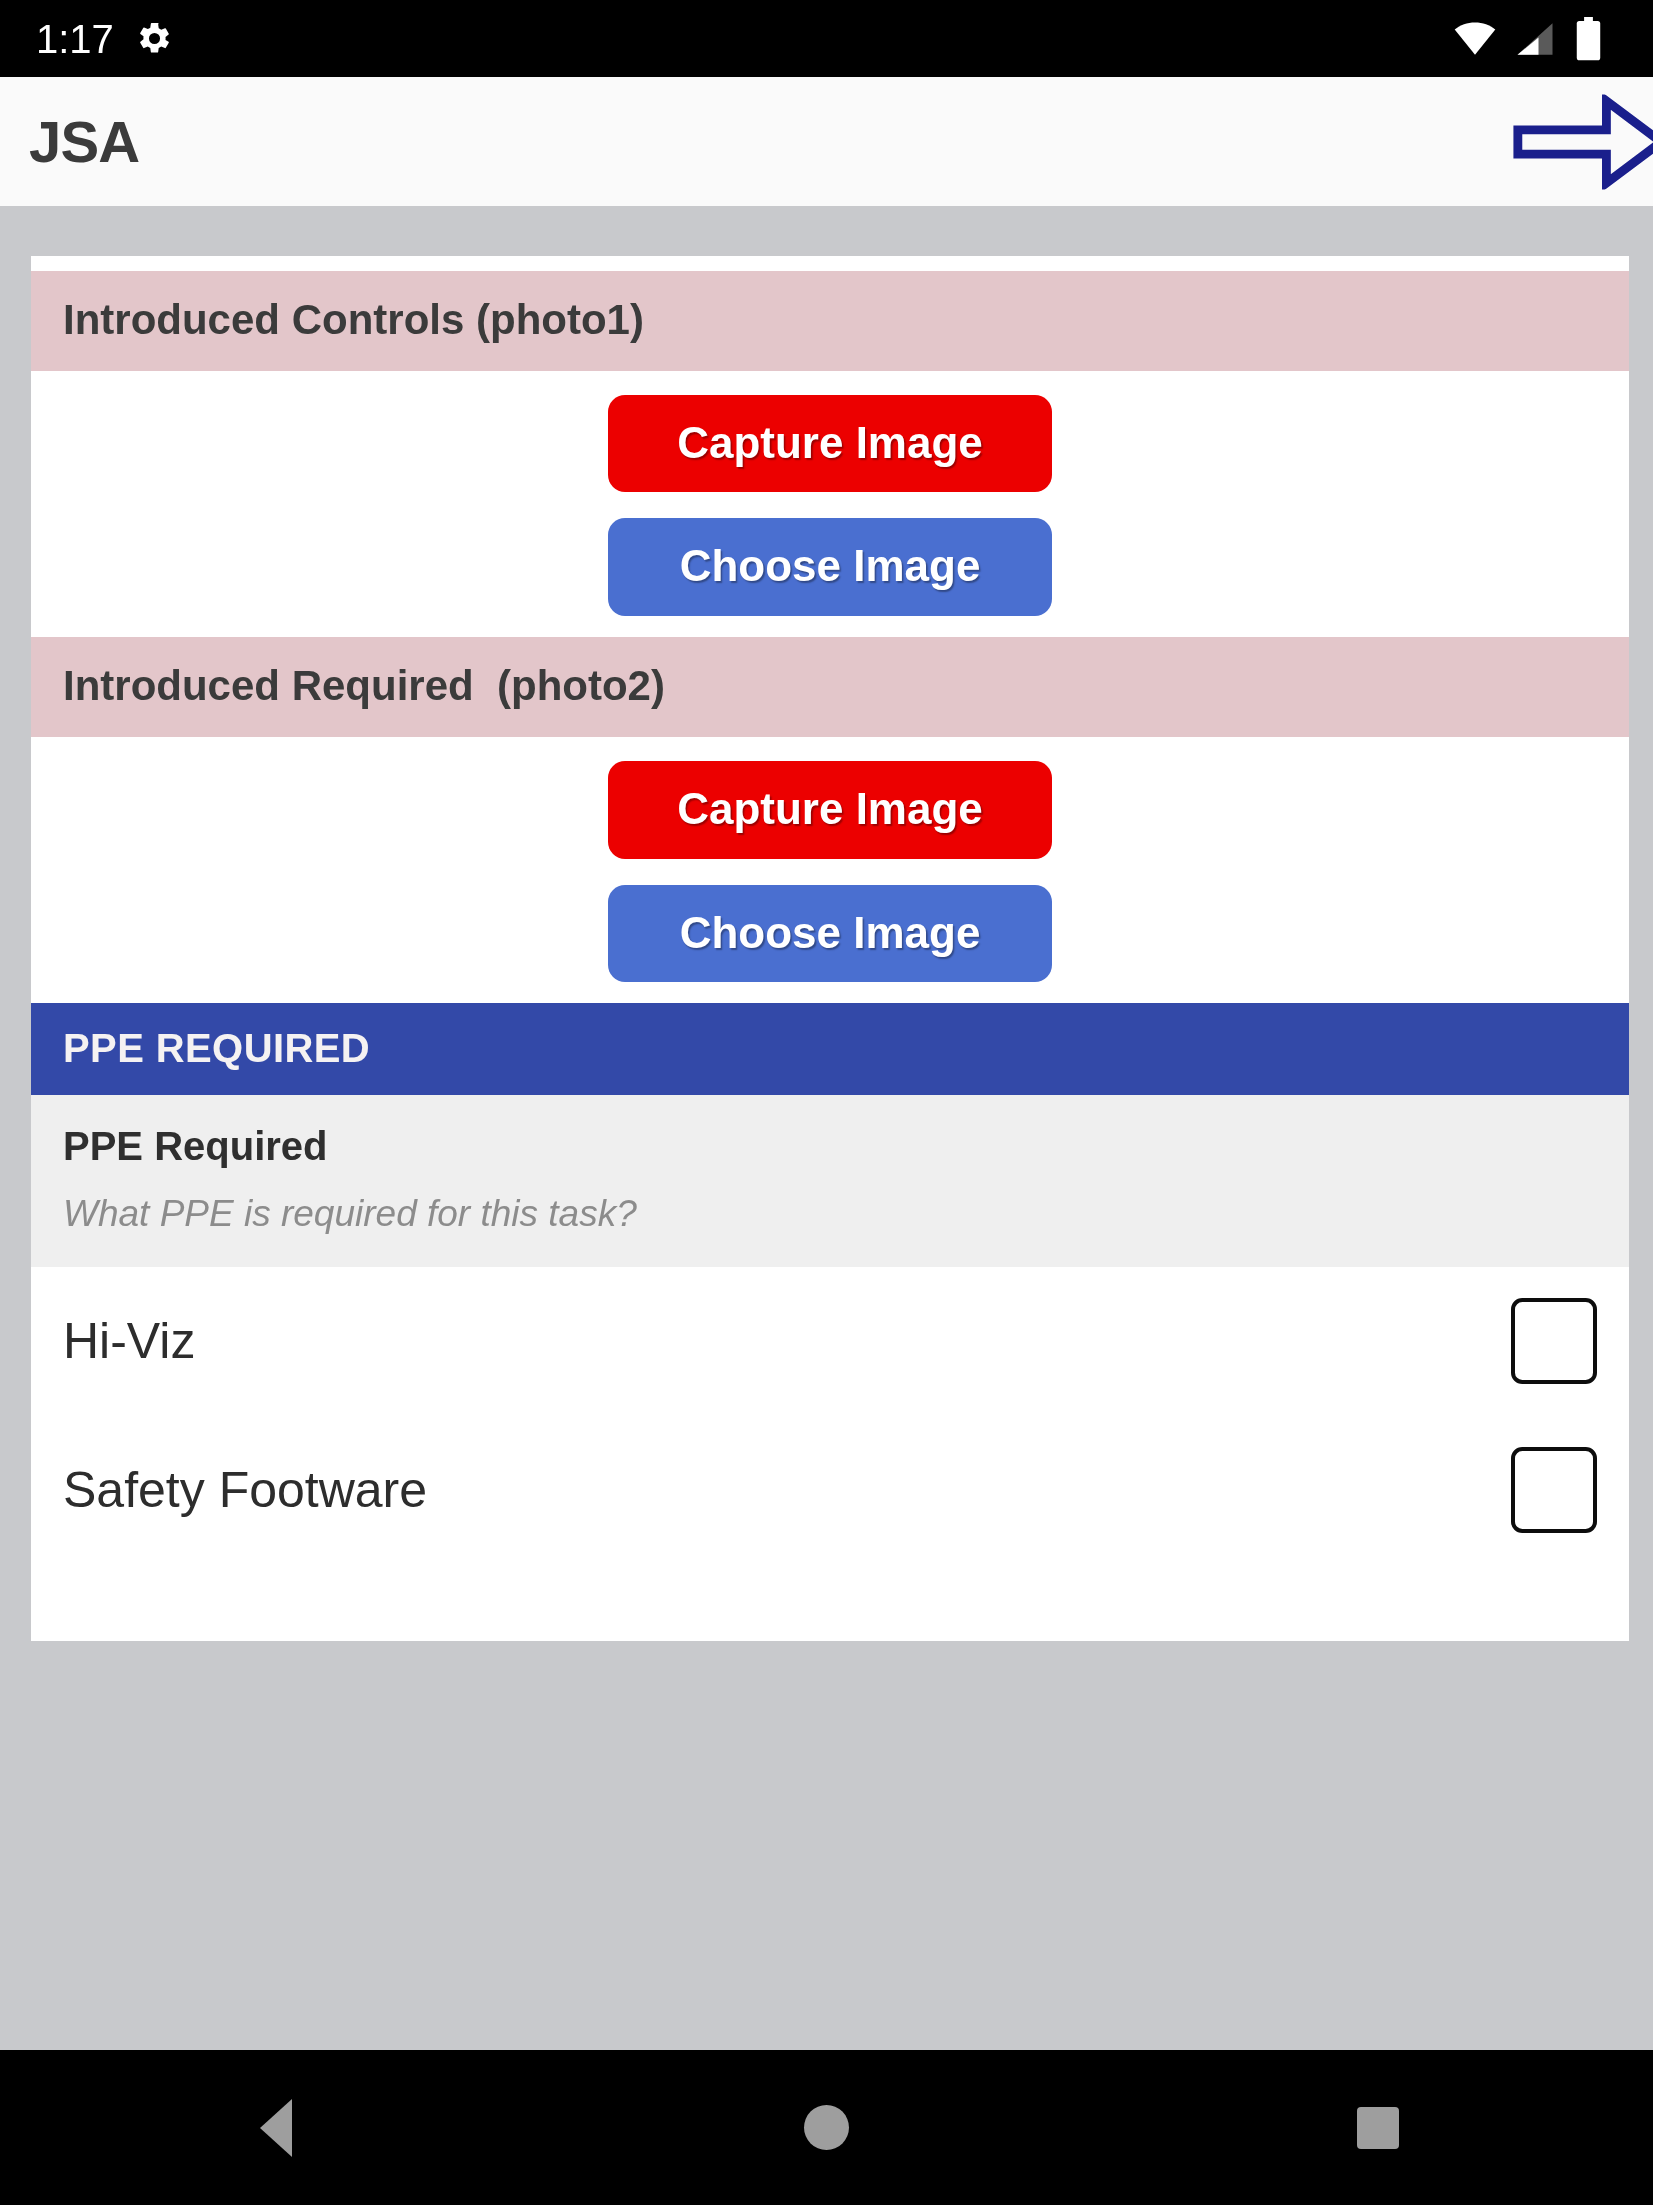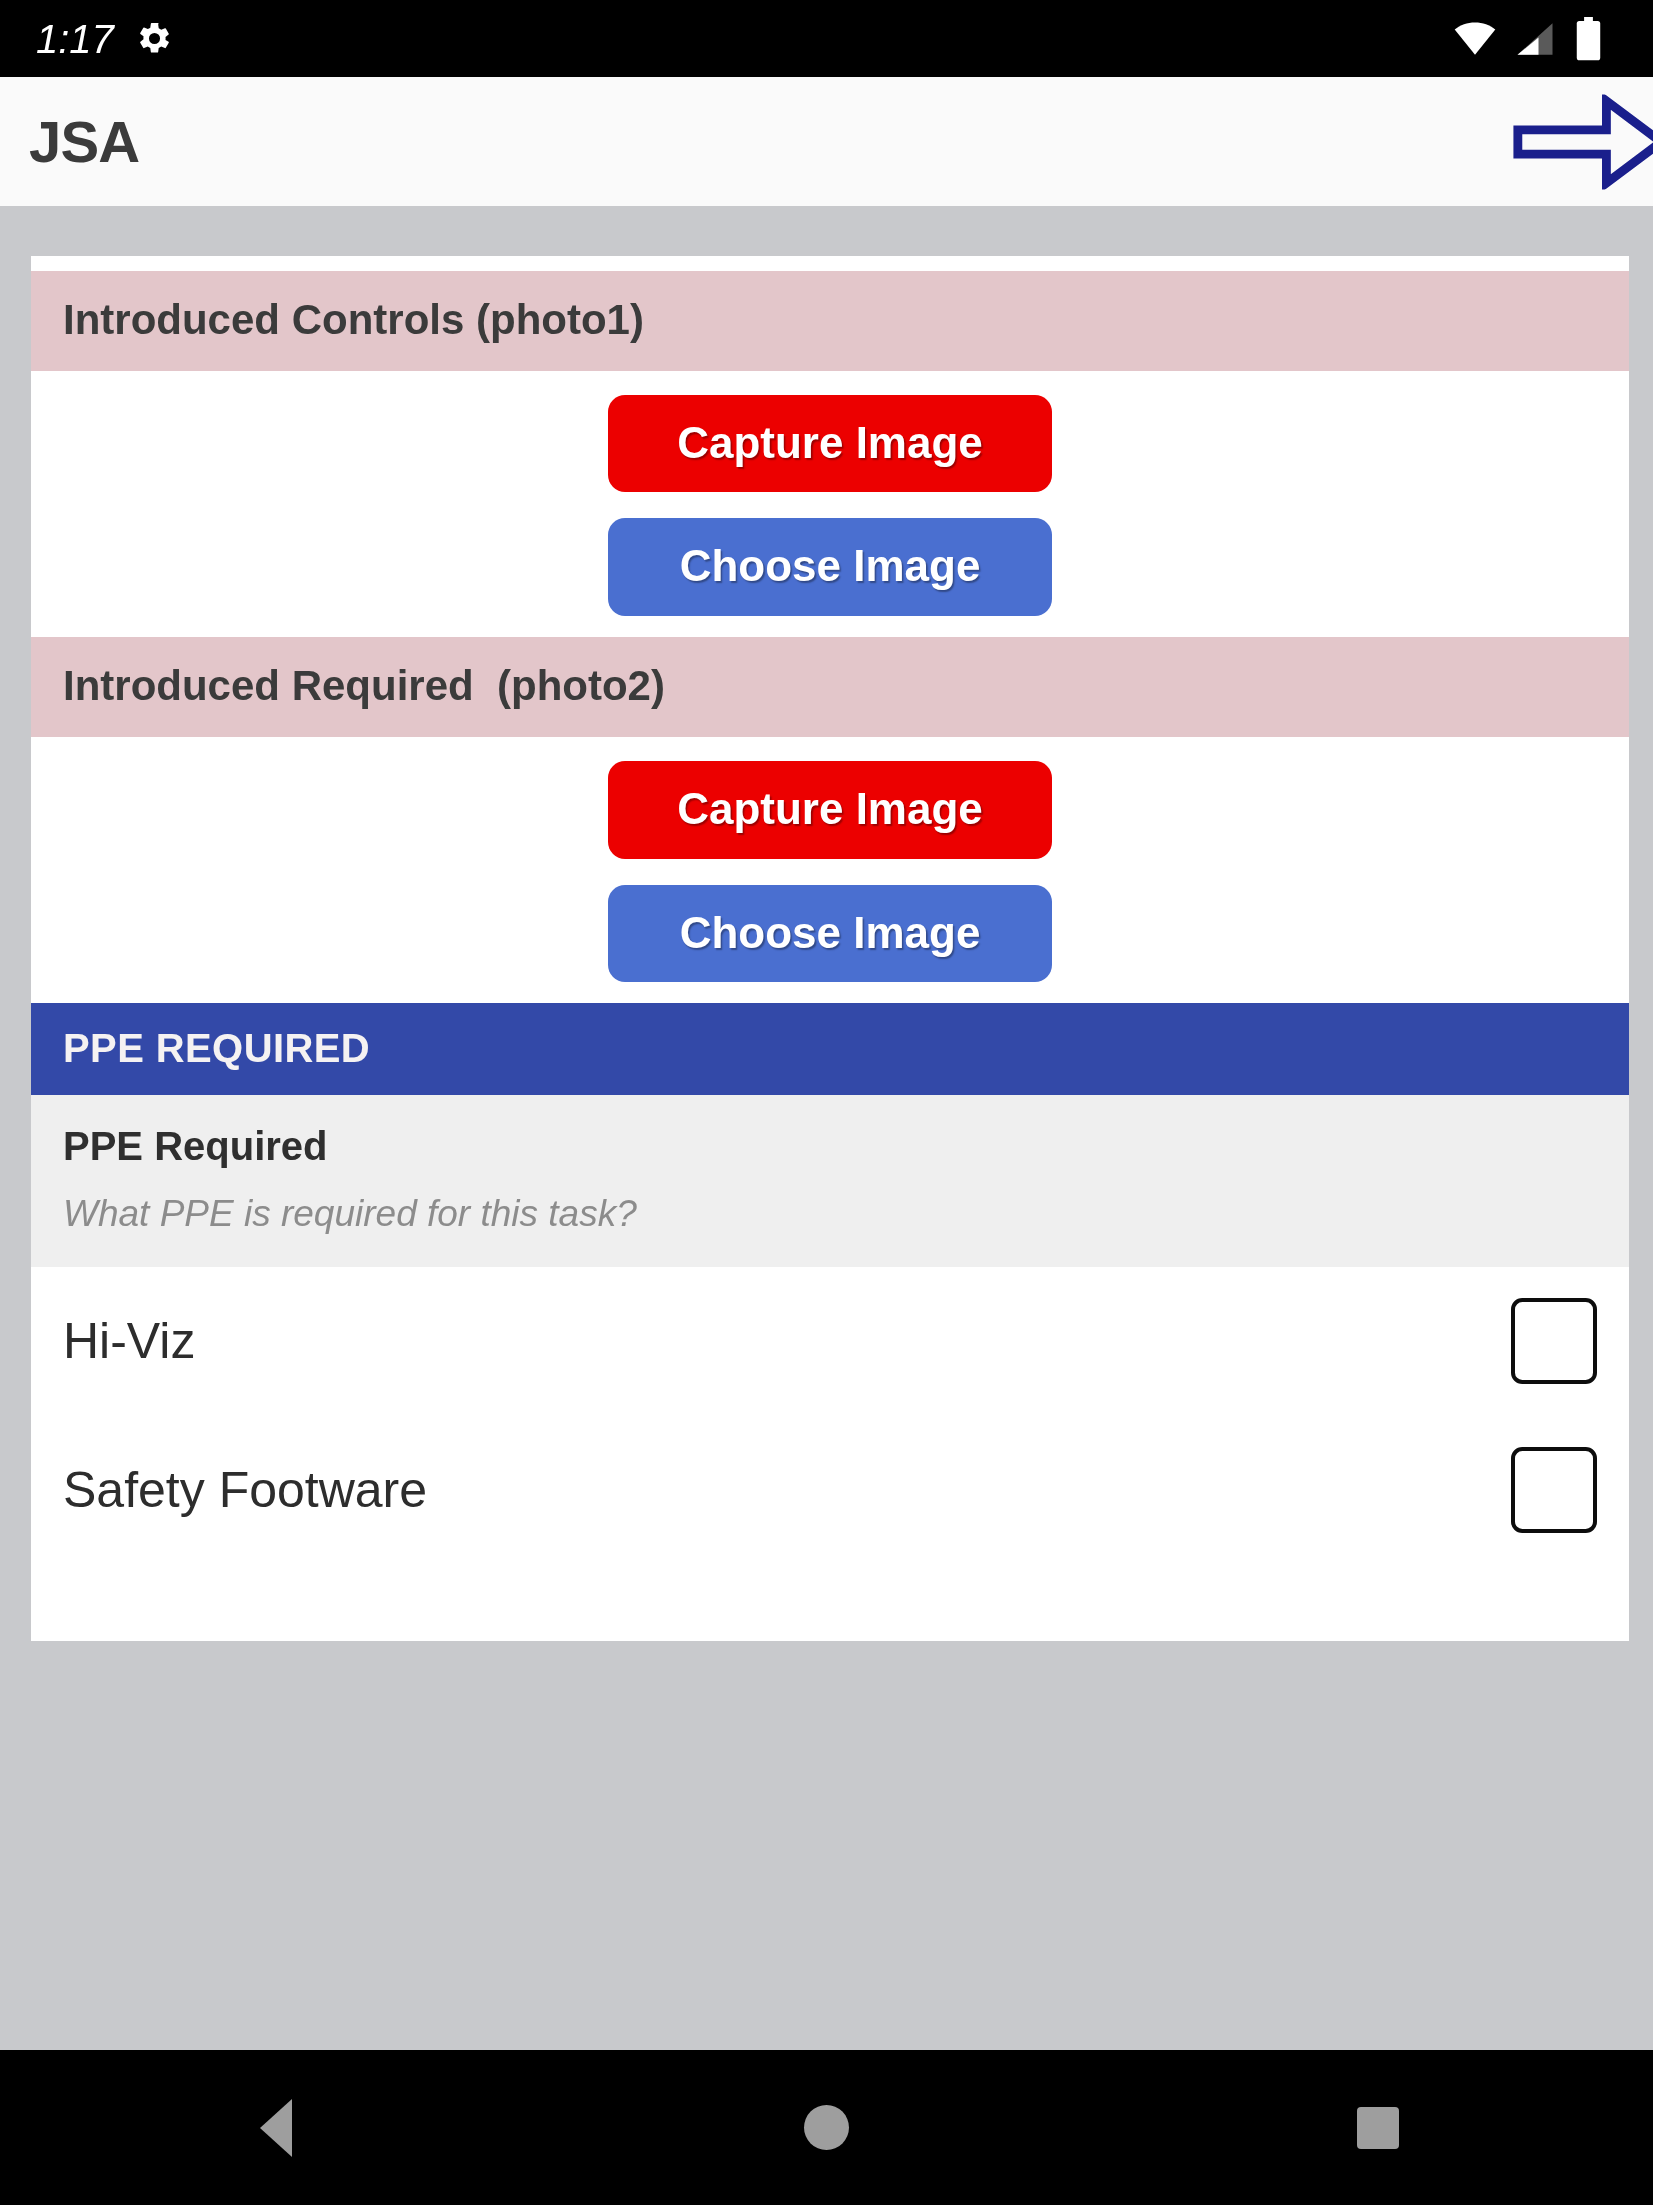--- a/index.html
+++ b/index.html
@@ -37,21 +37,20 @@
     display: flex;
     align-items: center;
     gap: 22.6px;
   }
   .status-clock {
     color: #ffffff;
     font-size: 40px;
     font-weight: 400;
     letter-spacing: 0px;
     line-height: 1;
-    font-style: italic;
   }
   .gear-icon { width: 37px; height: 37px; display: block; }
   .status-spacer { flex: 1 1 auto; }
   .status-right {
     display: flex;
     align-items: center;
     gap: 18px;
     padding-right: 18px;
   }
   .wifi-icon  { width: 42px; height: 42px; display: block; }

